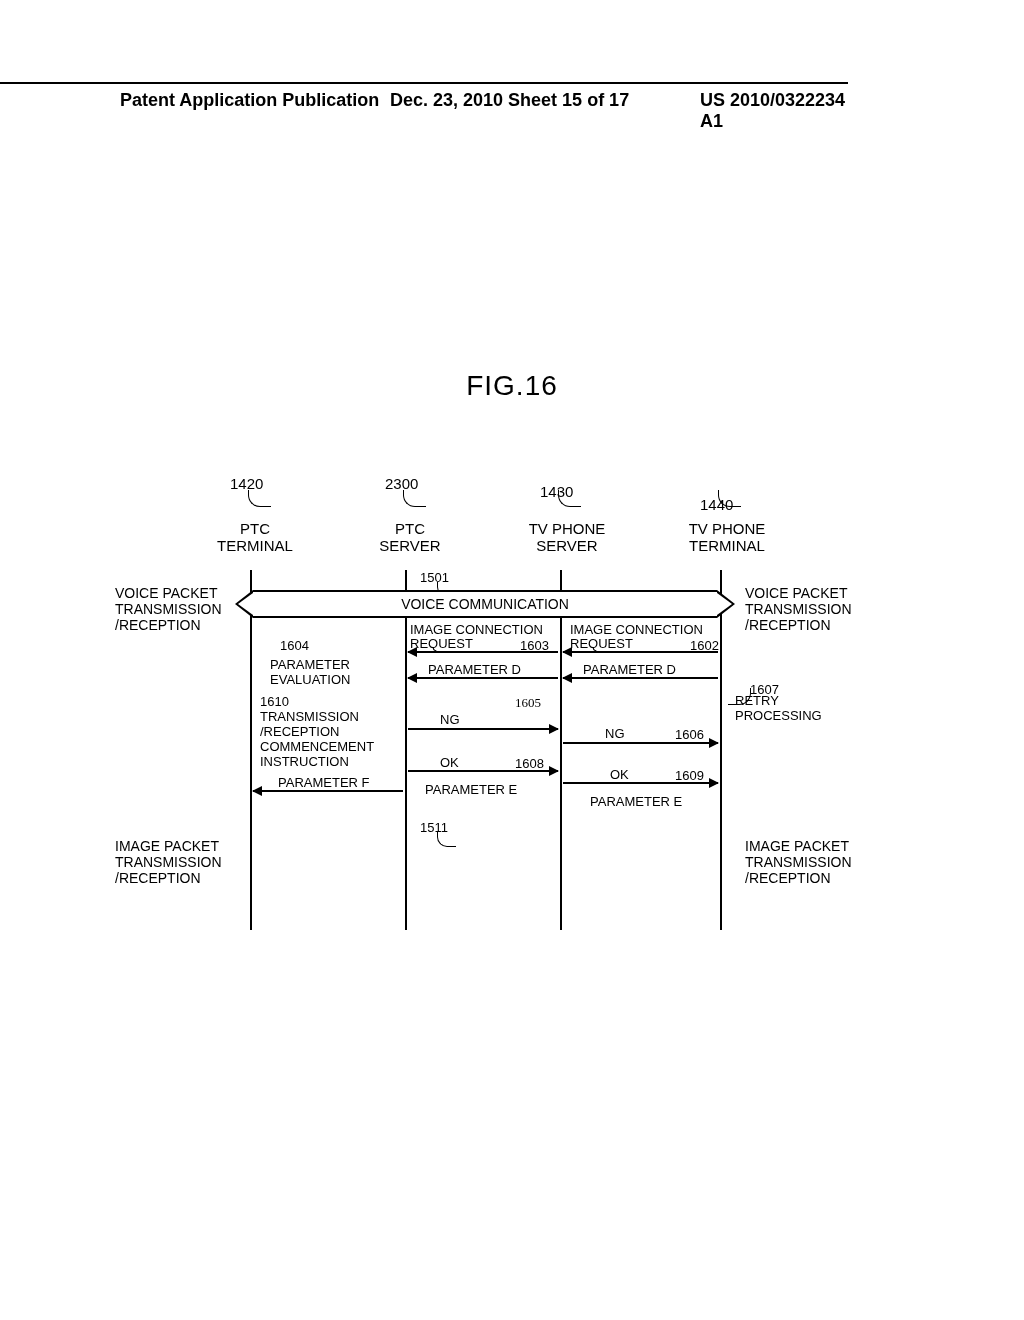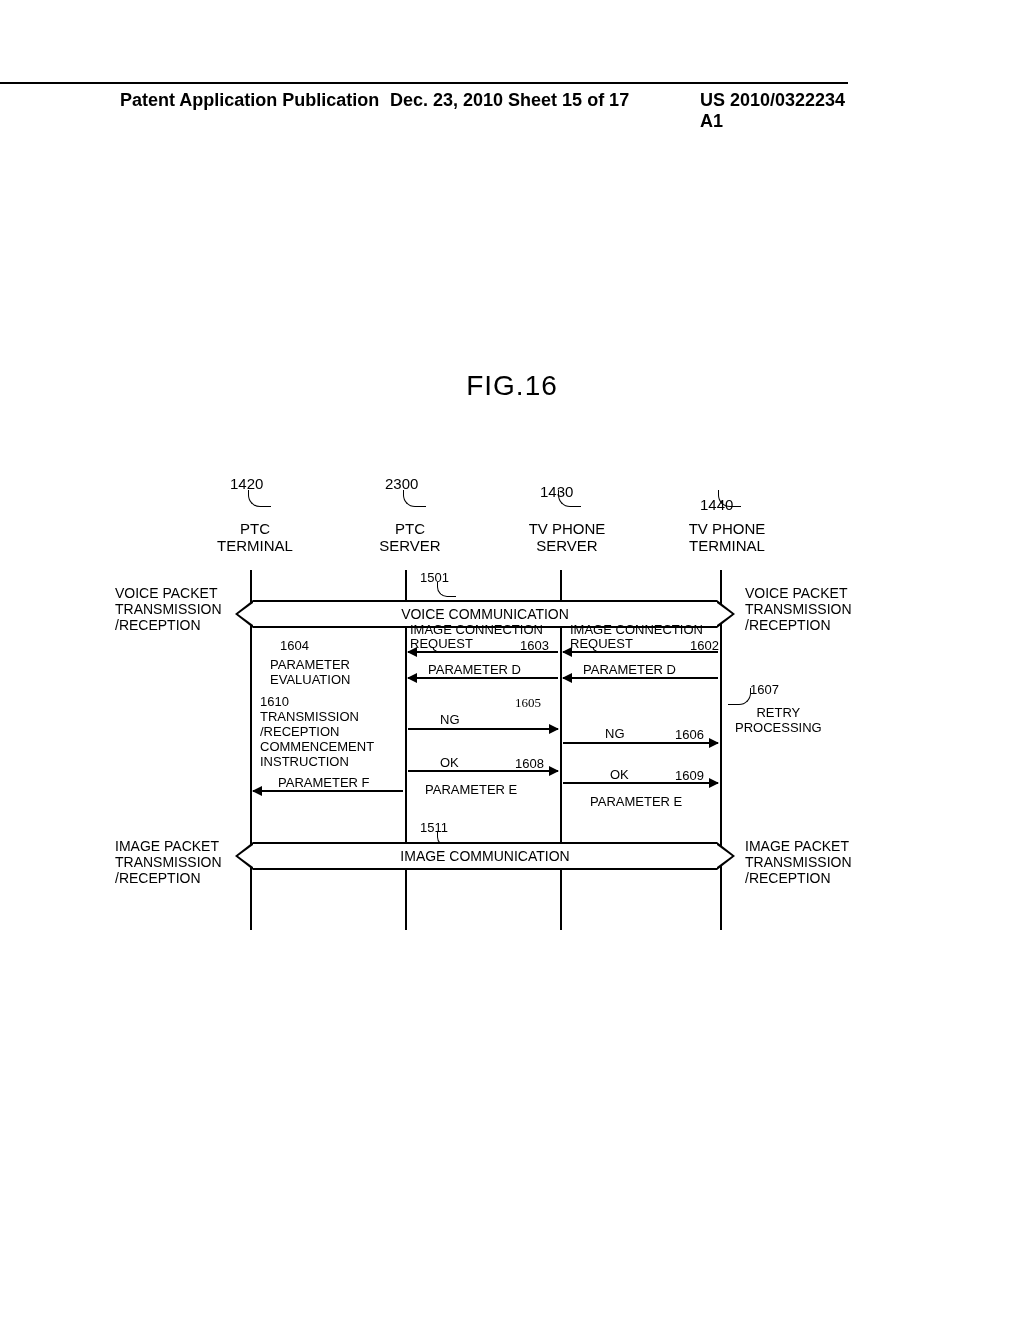--- a/index.html
+++ b/index.html
@@ -208,21 +208,21 @@
   <div class="actor-label" style="left:562px; top:60px; width:90px;">TV PHONE
 TERMINAL</div>
 
   <div class="lifeline ll1"></div>
   <div class="lifeline ll2"></div>
   <div class="lifeline ll3"></div>
   <div class="lifeline ll4"></div>
 
   <div class="ref-num" style="left:300px; top:110px;">1501</div>
   <div class="wa-ref-lead" style="left:317px; top:122px;"></div>
-  <div class="widearrow" style="top:140px;">
+  <div class="widearrow" style="top:130px;">
     <div class="cap-l"></div>
     <div class="body">VOICE COMMUNICATION</div>
     <div class="cap-r"></div>
   </div>
   <div class="side-label" style="left:-5px; top:125px;">VOICE PACKET
 TRANSMISSION
 /RECEPTION</div>
   <div class="side-label" style="left:625px; top:125px;">VOICE PACKET
 TRANSMISSION
 /RECEPTION</div>
@@ -286,30 +286,25 @@
 /RECEPTION
 COMMENCEMENT
 INSTRUCTION</div>
   <div class="msg" style="left:133px; top:330px; width:150px;">
       <div class="head-l"></div>
     </div>
   <div class="msg-text" style="left:158px; top:316px;">PARAMETER F</div>
 
   <div class="ref-num" style="left:630px; top:222px;">1607</div>
   <div class="ref-lead" style="left:608px; top:228px; transform: scaleX(-1);"></div>
-  <div class="ann" style="left:615px; top:246px;text-align:center;">RETRY
+  <div class="ann" style="left:615px; top:234px;">RETRY
 PROCESSING</div>
 
   <div class="ref-num" style="left:300px; top:360px;">1511</div>
   <div class="wa-ref-lead" style="left:317px; top:372px;"></div>
-  <div class="widearrow" style="top:382px;">
-    <div class="cap-l"></div>
-    <div class="body">IMAGE COMMUNICATION</div>
-    <div class="cap-r"></div>
-  </div>
   <div class="side-label" style="left:-5px; top:378px;">IMAGE PACKET
 TRANSMISSION
 /RECEPTION</div>
   <div class="side-label" style="left:625px; top:378px;">IMAGE PACKET
 TRANSMISSION
 /RECEPTION</div>
 
 </div>
 
 </body></html>

